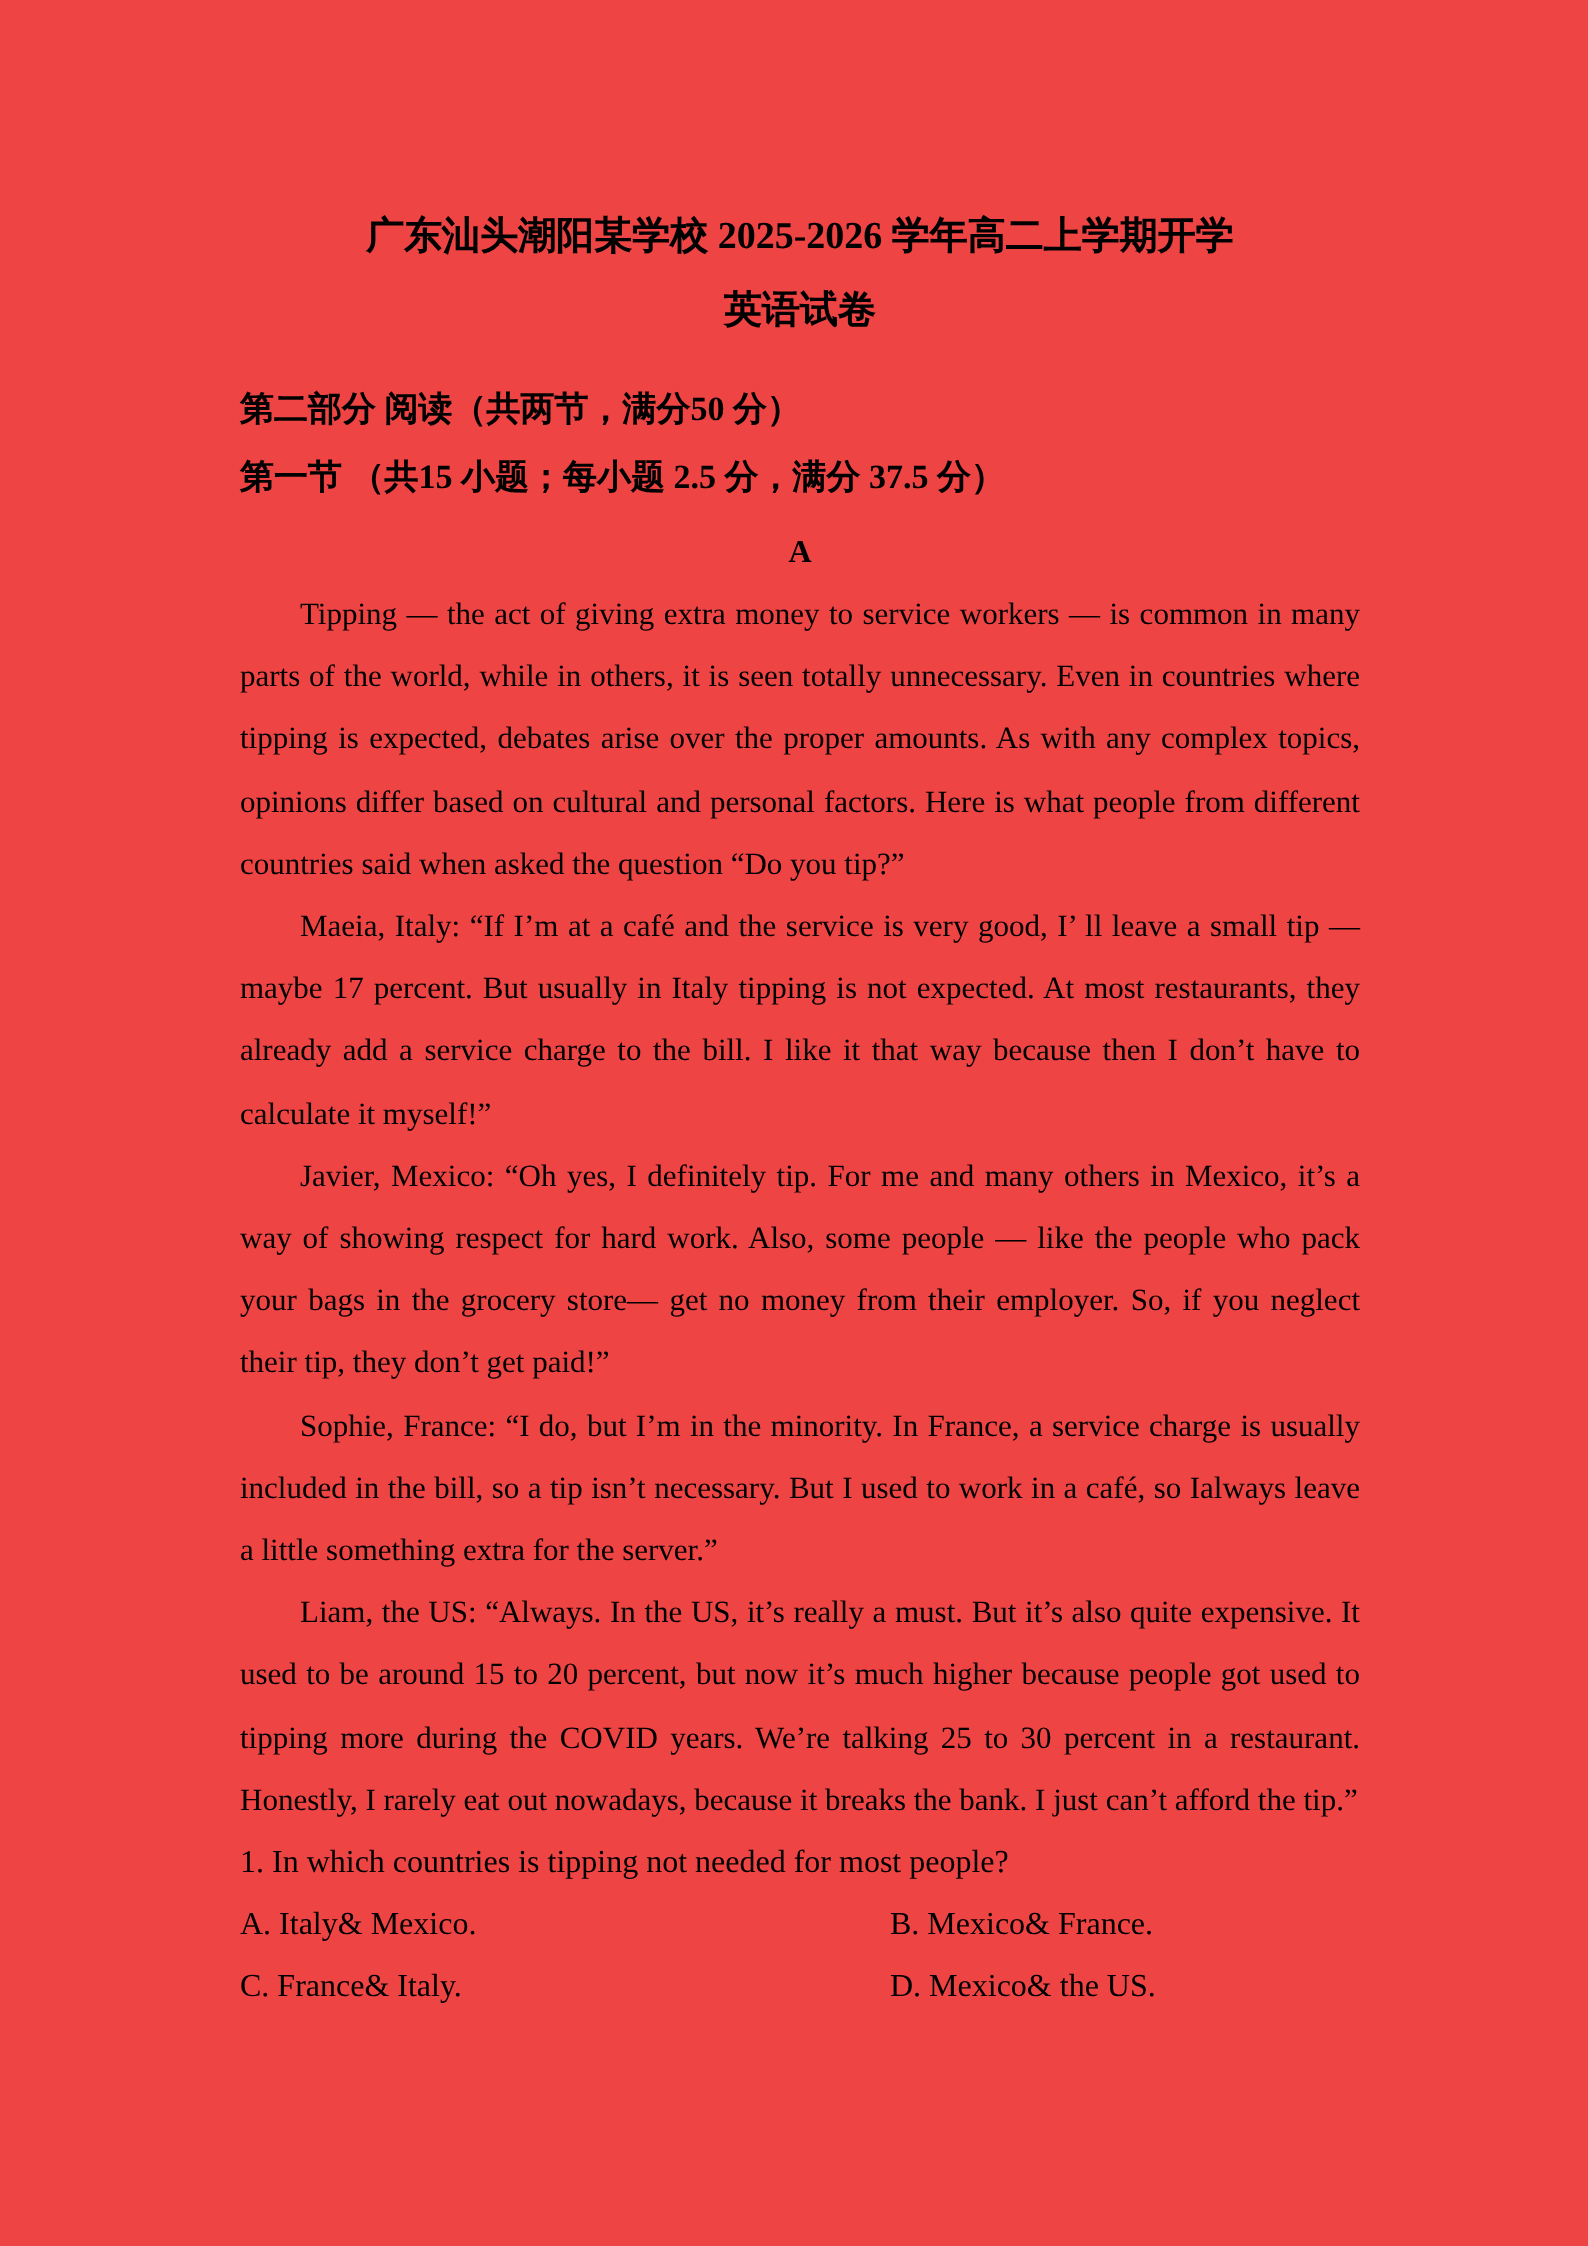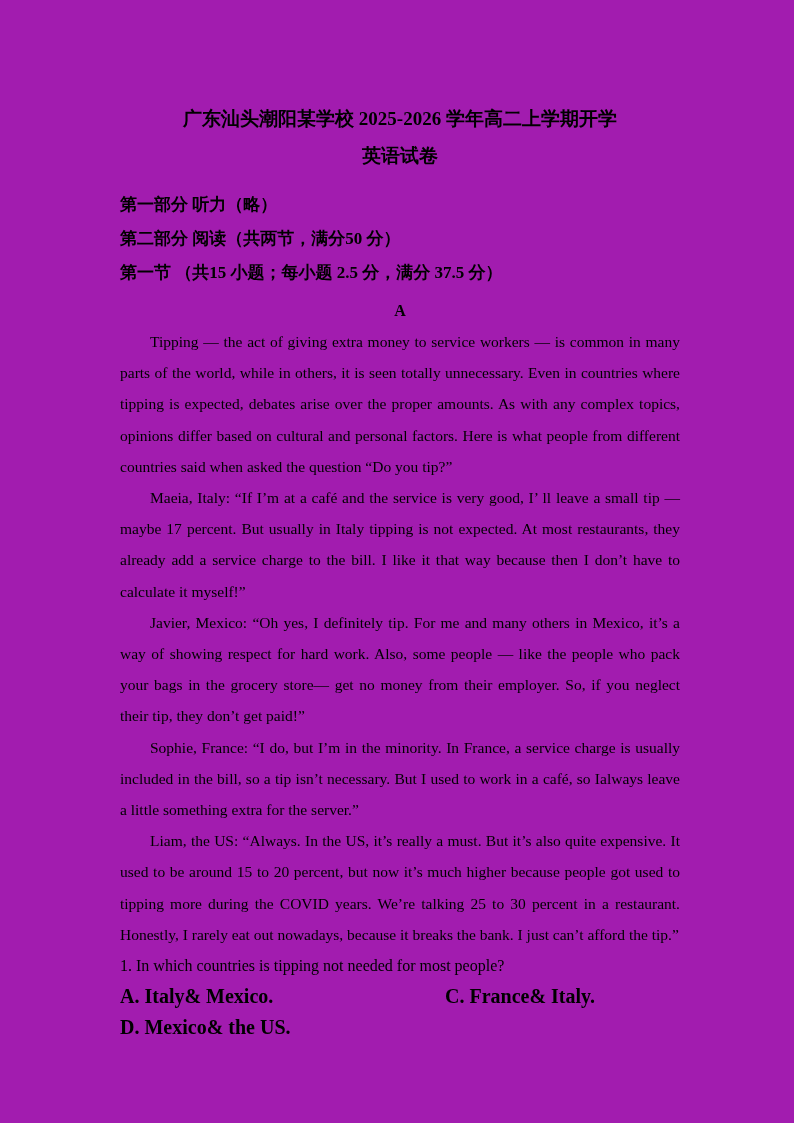--- a/index.html
+++ b/index.html
@@ -5,21 +5,21 @@
   html, body {
     margin: 0;
     padding: 0;
     background: #ffffff;
   }
   .page {
     position: relative;
     width: 794px;
     height: 1123px;
     margin: 0 auto;
-    background: #a21caf;
+    background: #ef4444;
     font-family: "Liberation Serif", "DejaVu Serif", serif;
     color: #000000;
     box-sizing: border-box;
     padding: 100px 114px 40px 120px;
     overflow: hidden;
   }
   .title {
     text-align: center;
     font-weight: bold;
     font-size: 19px;
@@ -50,57 +50,56 @@
     margin: 0;
   }
   .question-stem {
     font-size: 16px;
     line-height: 31.2px;
     margin: 0;
   }
   .options-grid {
     display: grid;
     grid-template-columns: 325px 1fr;
-    font-size: 20px;
+    font-size: 16px;
     line-height: 31.2px;
-    font-weight: bold;
   }
   .option {
     white-space: nowrap;
   }
 </style>
 </head>
 <body>
 
 <div class="page">
 
   <div class="title">
     <div>广东汕头潮阳某学校 2025-2026 学年高二上学期开学</div>
     <div>英语试卷</div>
   </div>
 
   <div class="headers">
-    <p class="section-line">第一部分 听力（略）</p>
     <p class="section-line">第二部分 阅读（共两节，满分50 分）</p>
     <p class="section-line">第一节 （共15 小题；每小题 2.5 分，满分 37.5 分）</p>
   </div>
 
   <div class="passage-label">A</div>
 
   <div>
     <p class="para">Tipping — the act of giving extra money to service workers — is common in many parts of the world, while in others, it is seen totally unnecessary. Even in countries where tipping is expected, debates arise over the proper amounts. As with any complex topics, opinions differ based on cultural and personal factors. Here is what people from different countries said when asked the question “Do you tip?”</p>
     <p class="para">Maeia, Italy: “If I’m at a café and the service is very good, I’ ll leave a small tip — maybe 17 percent. But usually in Italy tipping is not expected. At most restaurants, they already add a service charge to the bill.  I like it that way because then I don’t have to calculate it myself!”</p>
     <p class="para">Javier, Mexico: “Oh yes, I definitely tip. For me and many others in Mexico, it’s a way of showing respect for hard work. Also,  some people — like the people who pack your bags in the grocery store— get no money from their employer. So, if you neglect their tip, they don’t get paid!”</p>
     <p class="para">Sophie, France: “I do, but I’m in the minority.  In France, a service charge is usually included in the bill,  so a tip isn’t necessary. But I used to work in a café, so Ialways leave a little something extra for the server.”</p>
     <p class="para">Liam, the US: “Always. In the US, it’s really a must. But it’s also quite expensive.  It used to be around 15 to 20 percent, but now it’s much higher because people got used to tipping more during the COVID years. We’re talking 25 to 30 percent in a restaurant. Honestly, I rarely eat out nowadays, because it breaks the bank. I just can’t afford the tip.”</p>
   </div>
 
   <div>
     <p class="question-stem">1. In which countries is tipping not needed for most people?</p>
     <div class="options-grid">
       <span class="option">A. Italy&amp; Mexico.</span>
+      <span class="option">B. Mexico&amp; France.</span>
       <span class="option">C. France&amp; Italy.</span>
       <span class="option">D. Mexico&amp; the US.</span>
     </div>
   </div>
 
 
 </div>
 
 </body></html>

